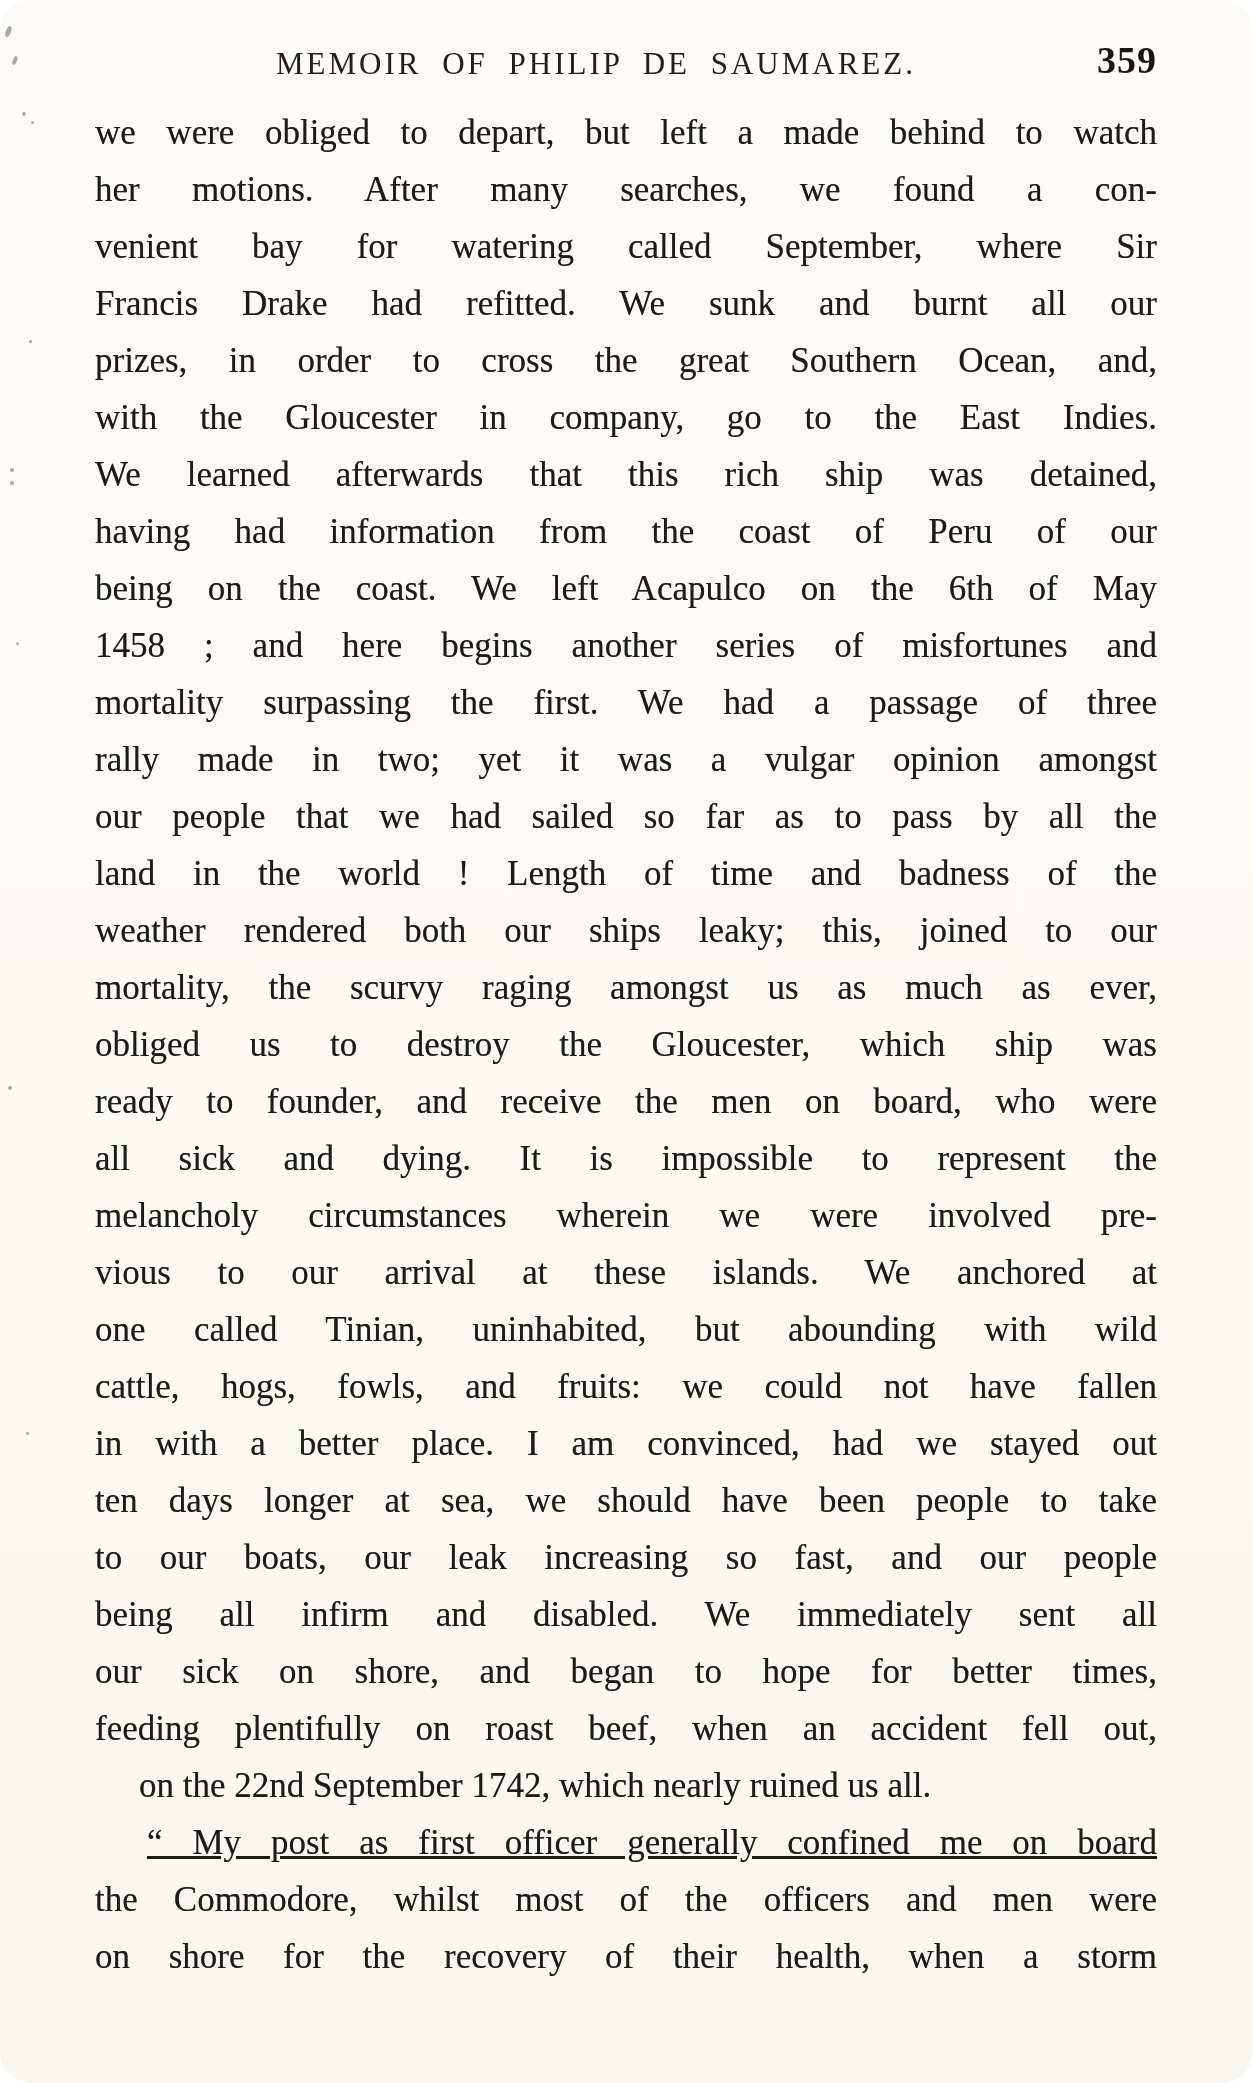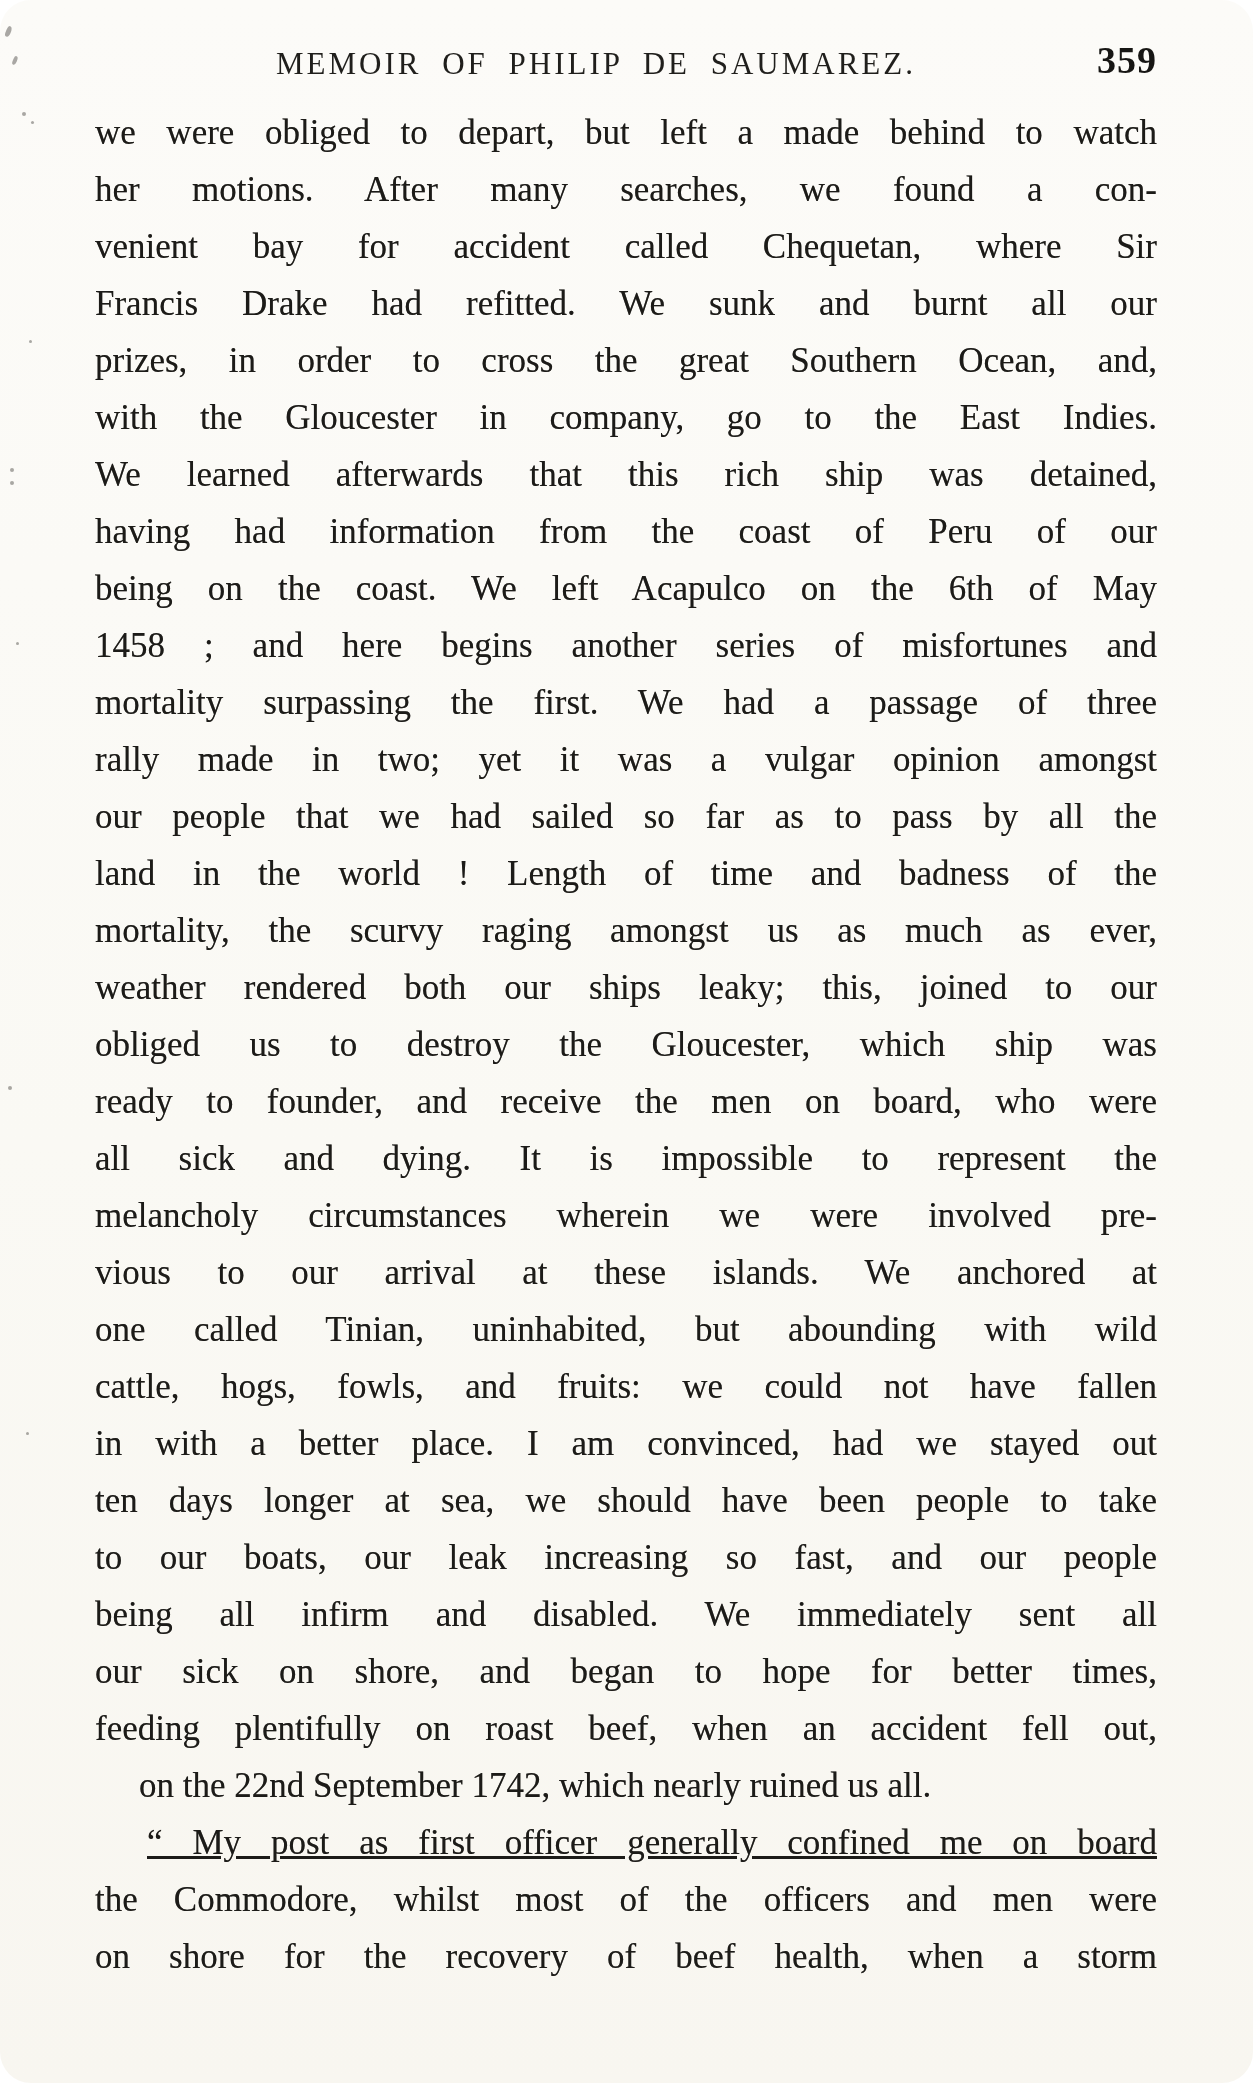--- a/index.html
+++ b/index.html
@@ -103,49 +103,49 @@
   <div class="running-header">
     <div class="running-title">MEMOIR OF PHILIP DE SAUMAREZ.</div>
     <div class="folio">359</div>
   </div>
 
   <div class="body-text">
 
   <div class="paragraph">
         <div class="line">we were obliged to depart, but left a made behind to watch</div>
         <div class="line">her motions.  After many searches, we found a con-</div>
-        <div class="line">venient bay for accident called Chequetan, where Sir</div>
+        <div class="line">venient bay for watering called September, where Sir</div>
         <div class="line">Francis Drake had refitted.  We sunk and burnt all our</div>
         <div class="line">prizes, in order to cross the great Southern Ocean, and,</div>
         <div class="line">with the Gloucester in company, go to the East Indies.</div>
         <div class="line">We learned afterwards that this rich ship was detained,</div>
         <div class="line">having had information from the coast of Peru of our</div>
         <div class="line">being on the coast.  We left Acapulco on the 6th of May</div>
         <div class="line">1458 ;  and here begins another series of misfortunes and</div>
         <div class="line">mortality surpassing the first.  We had a passage of three</div>
         <div class="line">rally made in two;  yet it was a vulgar opinion amongst</div>
         <div class="line">our people that we had sailed so far as to pass by all the</div>
         <div class="line">land in the world !  Length of time and badness of the</div>
+        <div class="line">weather rendered both our ships leaky; this, joined to our</div>
         <div class="line">mortality, the scurvy raging amongst us as much as ever,</div>
-        <div class="line">weather rendered both our ships leaky; this, joined to our</div>
         <div class="line">obliged us to destroy the Gloucester, which ship was</div>
         <div class="line">ready to founder, and receive the men on board, who were</div>
         <div class="line">all sick and dying.  It is impossible to represent the</div>
         <div class="line">melancholy circumstances wherein we were involved pre-</div>
         <div class="line">vious to our arrival at these islands.  We anchored at</div>
         <div class="line">one called Tinian, uninhabited, but abounding with wild</div>
         <div class="line">cattle, hogs, fowls, and fruits: we could not have fallen</div>
         <div class="line">in with a better place.  I am convinced, had we stayed out</div>
         <div class="line">ten days longer at sea, we should have been people to take</div>
         <div class="line">to our boats, our leak increasing so fast, and our people</div>
         <div class="line">being all infirm and disabled.  We immediately sent all</div>
         <div class="line">our sick on shore, and began to hope for better times,</div>
         <div class="line">feeding plentifully on roast beef, when an accident fell out,</div>
         <div class="line no-justify">on the 22nd September 1742, which nearly ruined us all.</div>
       </div>
       <div class="paragraph">
         <div class="line indent">“ My post as first officer generally confined me on board</div>
         <div class="line">the Commodore, whilst most of the  officers and men were</div>
-        <div class="line">on shore for the recovery of beef health, when a storm</div>
+        <div class="line">on shore for the recovery of their health, when a storm</div>
       </div>
     </div>
 
 </div>
 
 </body></html>

